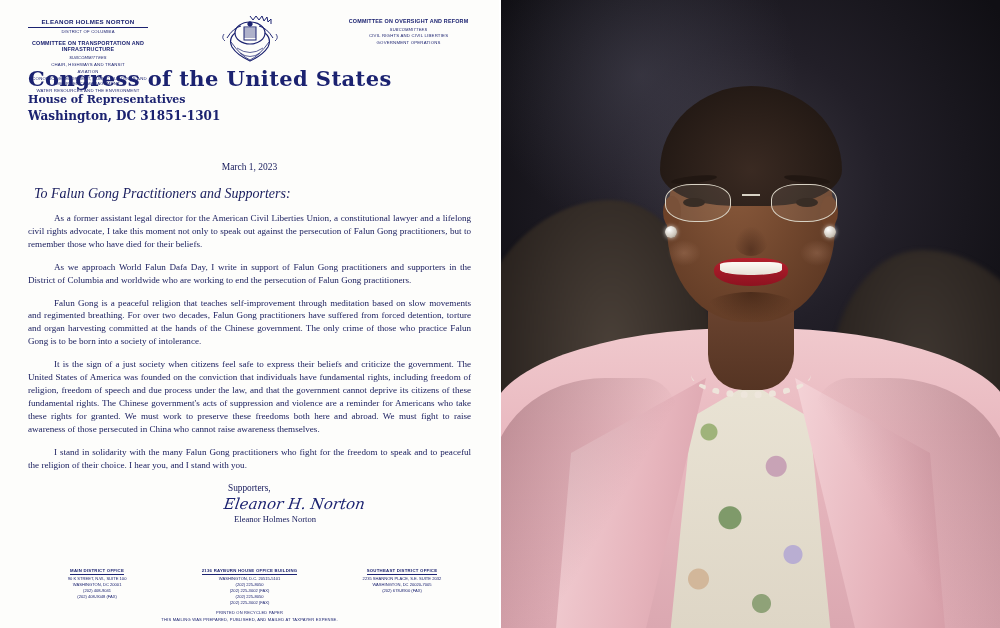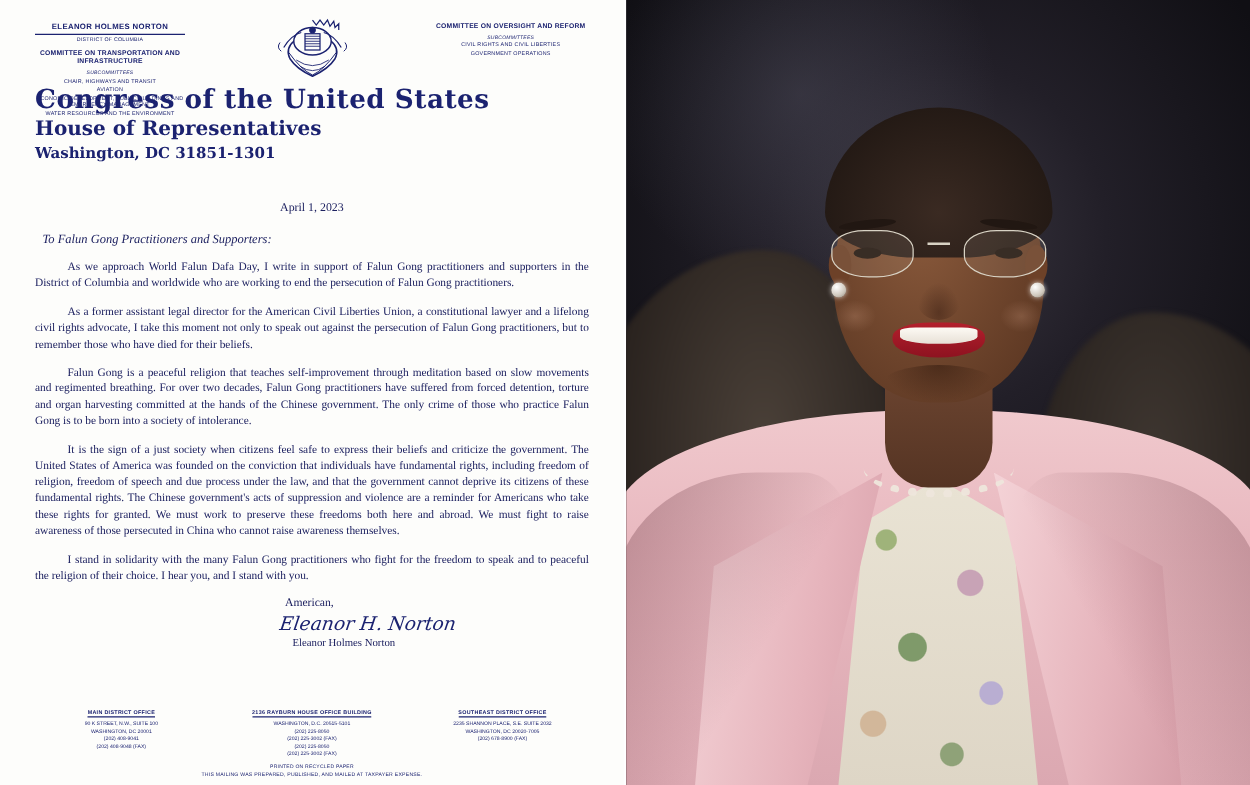--- a/index.html
+++ b/index.html
@@ -42,29 +42,29 @@
   .seal { position: absolute; left: 50%; top: 2px; transform: translateX(-50%); width: 62px; height: 56px; }
 
   .lh-center { position: absolute; left: 0; right: 12px; top: 58px; text-align: left; }
   .title-cong {
     font-family: "DejaVu Serif", serif;
     font-size: 21px; font-weight: 700; color: #1b2270;
     letter-spacing: .4px; line-height: 1.05;
   }
   .title-house {
     font-family: "DejaVu Serif", serif;
-    font-size: 16px; font-weight: 700; color: #1b2270; margin-top: 3px;
+    font-size: 11px; font-weight: 700; color: #1b2270; margin-top: 3px;
   }
   .title-wash {
     font-family: "DejaVu Serif", serif;
     font-size: 12px; font-weight: 700; color: #1b2270; margin-top: 3px;
   }
 
   .date { text-align: center; font-size: 9.5px; margin: 12px 0 14px 0; color: #1d2160; }
-  .salutation { font-size: 10px; font-style: italic; margin: 0 0 10px 6px; color: #1d2160; }
+  .salutation { font-size: 14px; font-style: italic; margin: 0 0 10px 6px; color: #1d2160; }
   .body-p {
     font-size: 9.1px; line-height: 1.42; text-align: justify;
     margin: 0 0 10px 0; text-indent: 26px; color: #1d2160;
   }
   .closing { margin-top: 12px; margin-left: 200px; font-size: 9.3px; color: #1d2160; }
   .sig {
     margin-left: 196px; margin-top: 2px;
     font-family: "DejaVu Serif", serif;
     font-style: italic; font-size: 15px; color: #1b2270;
     transform: skewX(-8deg);
@@ -300,30 +300,30 @@
         </svg>
       </div>
 
       <div class="lh-center">
         <div class="title-cong">Congress of the United States</div>
         <div class="title-house">House of Representatives</div>
         <div class="title-wash">Washington, DC 31851-1301</div>
       </div>
     </div>
 
-    <div class="date">April 1, 2023</div>
+    <div class="date">March 1, 2023</div>
     <div class="salutation">To Falun Gong Practitioners and Supporters:</div>
 
+    <p class="body-p">As a former assistant legal director for the American Civil Liberties Union, a constitutional lawyer and a lifelong civil rights advocate, I take this moment not only to speak out against the persecution of Falun Gong practitioners, but to remember those who have died for their beliefs.</p>
     <p class="body-p">As we approach World Falun Dafa Day, I write in support of Falun Gong practitioners and supporters in the District of Columbia and worldwide who are working to end the persecution of Falun Gong practitioners.</p>
-    <p class="body-p">As a former assistant legal director for the American Civil Liberties Union, a constitutional lawyer and a lifelong civil rights advocate, I take this moment not only to speak out against the persecution of Falun Gong practitioners, but to remember those who have died for their beliefs.</p>
     <p class="body-p">Falun Gong is a peaceful religion that teaches self-improvement through meditation based on slow movements and regimented breathing.  For over two decades, Falun Gong practitioners have suffered from forced detention, torture and organ harvesting committed at the hands of the Chinese government.  The only crime of those who practice Falun Gong is to be born into a society of intolerance.</p>
     <p class="body-p">It is the sign of a just society when citizens feel safe to express their beliefs and criticize the government.  The United States of America was founded on the conviction that individuals have fundamental rights, including freedom of religion, freedom of speech and due process under the law, and that the government cannot deprive its citizens of these fundamental rights.  The Chinese government's acts of suppression and violence are a reminder for Americans who take these rights for granted.  We must work to preserve these freedoms both here and abroad.  We must fight to raise awareness of those persecuted in China who cannot raise awareness themselves.</p>
     <p class="body-p">I stand in solidarity with the many Falun Gong practitioners who fight for the freedom to speak and to peaceful the religion of their choice.  I hear you, and I stand with you.</p>
 
-    <div class="closing">American,</div>
+    <div class="closing">Supporters,</div>
     <div class="sig">Eleanor H. Norton</div>
     <div class="sig-name">Eleanor Holmes Norton</div>
 
     <div class="footer">
       <div class="footer-cols">
         <div class="fcol">
           <div class="fcol-t">MAIN DISTRICT OFFICE</div>
           <div class="fcol-l">90 K STREET, N.W., SUITE 100</div>
           <div class="fcol-l">WASHINGTON, DC 20001</div>
           <div class="fcol-l">(202) 408-9041</div>

